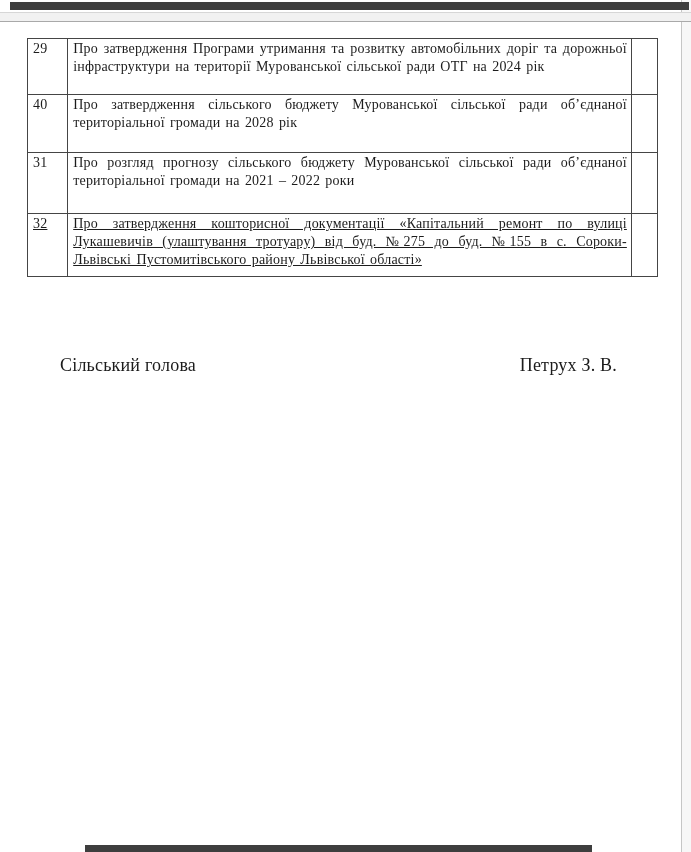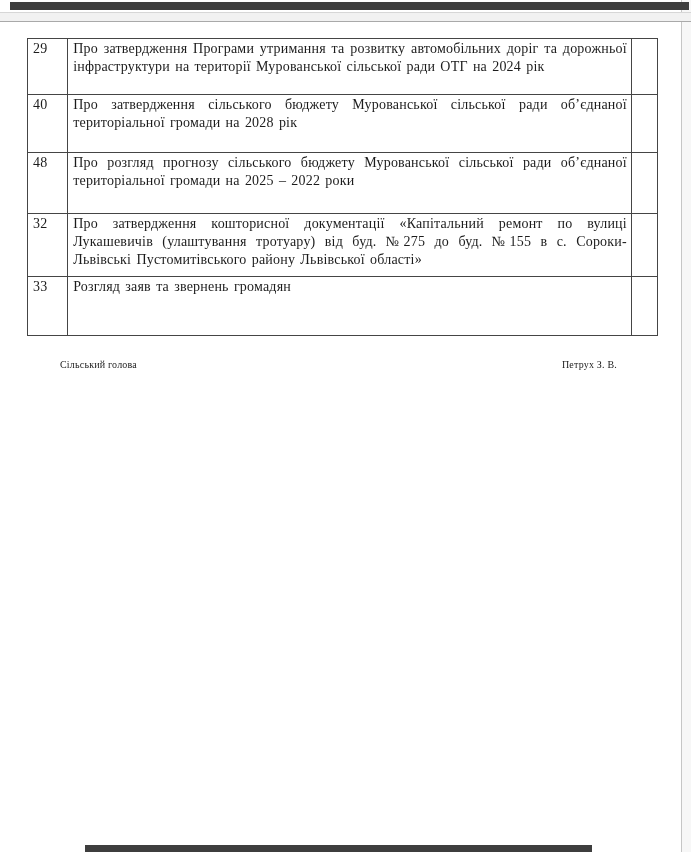--- a/index.html
+++ b/index.html
@@ -57,27 +57,27 @@
     border: 1px solid var(--table-border, #454545);
     vertical-align: top;
     overflow: hidden;
   }
   .doc-table td.num { padding: 1px 2px 0 5px; }
   .doc-table td.txt { padding: 1px 4px 0 5px; text-align: justify; }
   .doc-table td.end { padding: 0; }
   tr.r0 td { height: 54px; margin-top: 48px; }
   tr.r1 td { height: 56px; }
   tr.r2 td { height: 59px; }
-  tr.r3 td { height: 61px; }
+  tr.r3 td { height: 61px; text-decoration: underline; }
   tr.r4 td { height: 57px; }
   
   .signature {
     position: absolute; top: 356px; left: 60px; width: 557px;
     display: flex; justify-content: space-between;
-    font-size: 10px; line-height: 18px;
+    font-size: 18px; line-height: 18px;
     letter-spacing: 0.2px;
     color: var(--text, #1c1c1c);
   }
 </style>
 </head>
 <body>
 
 <div class="screen">
 
   <div class="top-bar"></div>
@@ -94,32 +94,27 @@
         <td class="num">29</td>
         <td class="txt">Про затвердження Програми утримання та розвитку автомобільних доріг та дорожньої інфраструктури на території Мурованської сільської ради ОТГ на 2024 рік</td>
         <td class="end"></td>
       </tr>
       <tr class="r1">
         <td class="num">40</td>
         <td class="txt">Про затвердження сільського бюджету Мурованської сільської ради об’єднаної територіальної громади на 2028 рік</td>
         <td class="end"></td>
       </tr>
       <tr class="r2">
-        <td class="num">48</td>
-        <td class="txt">Про розгляд прогнозу сільського бюджету Мурованської сільської ради об’єднаної територіальної громади на 2025 – 2022 роки</td>
+        <td class="num">31</td>
+        <td class="txt">Про розгляд прогнозу сільського бюджету Мурованської сільської ради об’єднаної територіальної громади на 2021 – 2022 роки</td>
         <td class="end"></td>
       </tr>
       <tr class="r3">
         <td class="num">32</td>
         <td class="txt">Про затвердження кошторисної документації «Капітальний ремонт по вулиці Лукашевичів (улаштування тротуару) від буд. №275 до буд. №155 в с. Сороки-Львівські Пустомитівського району Львівської області»</td>
-        <td class="end"></td>
-      </tr>
-      <tr class="r4">
-        <td class="num">33</td>
-        <td class="txt">Розгляд заяв та звернень громадян</td>
         <td class="end"></td>
       </tr>
     </tbody>
   </table>
 
   <div class="signature">
     <span>Сільський голова</span>
     <span>Петрух З. В.</span>
   </div>
 

